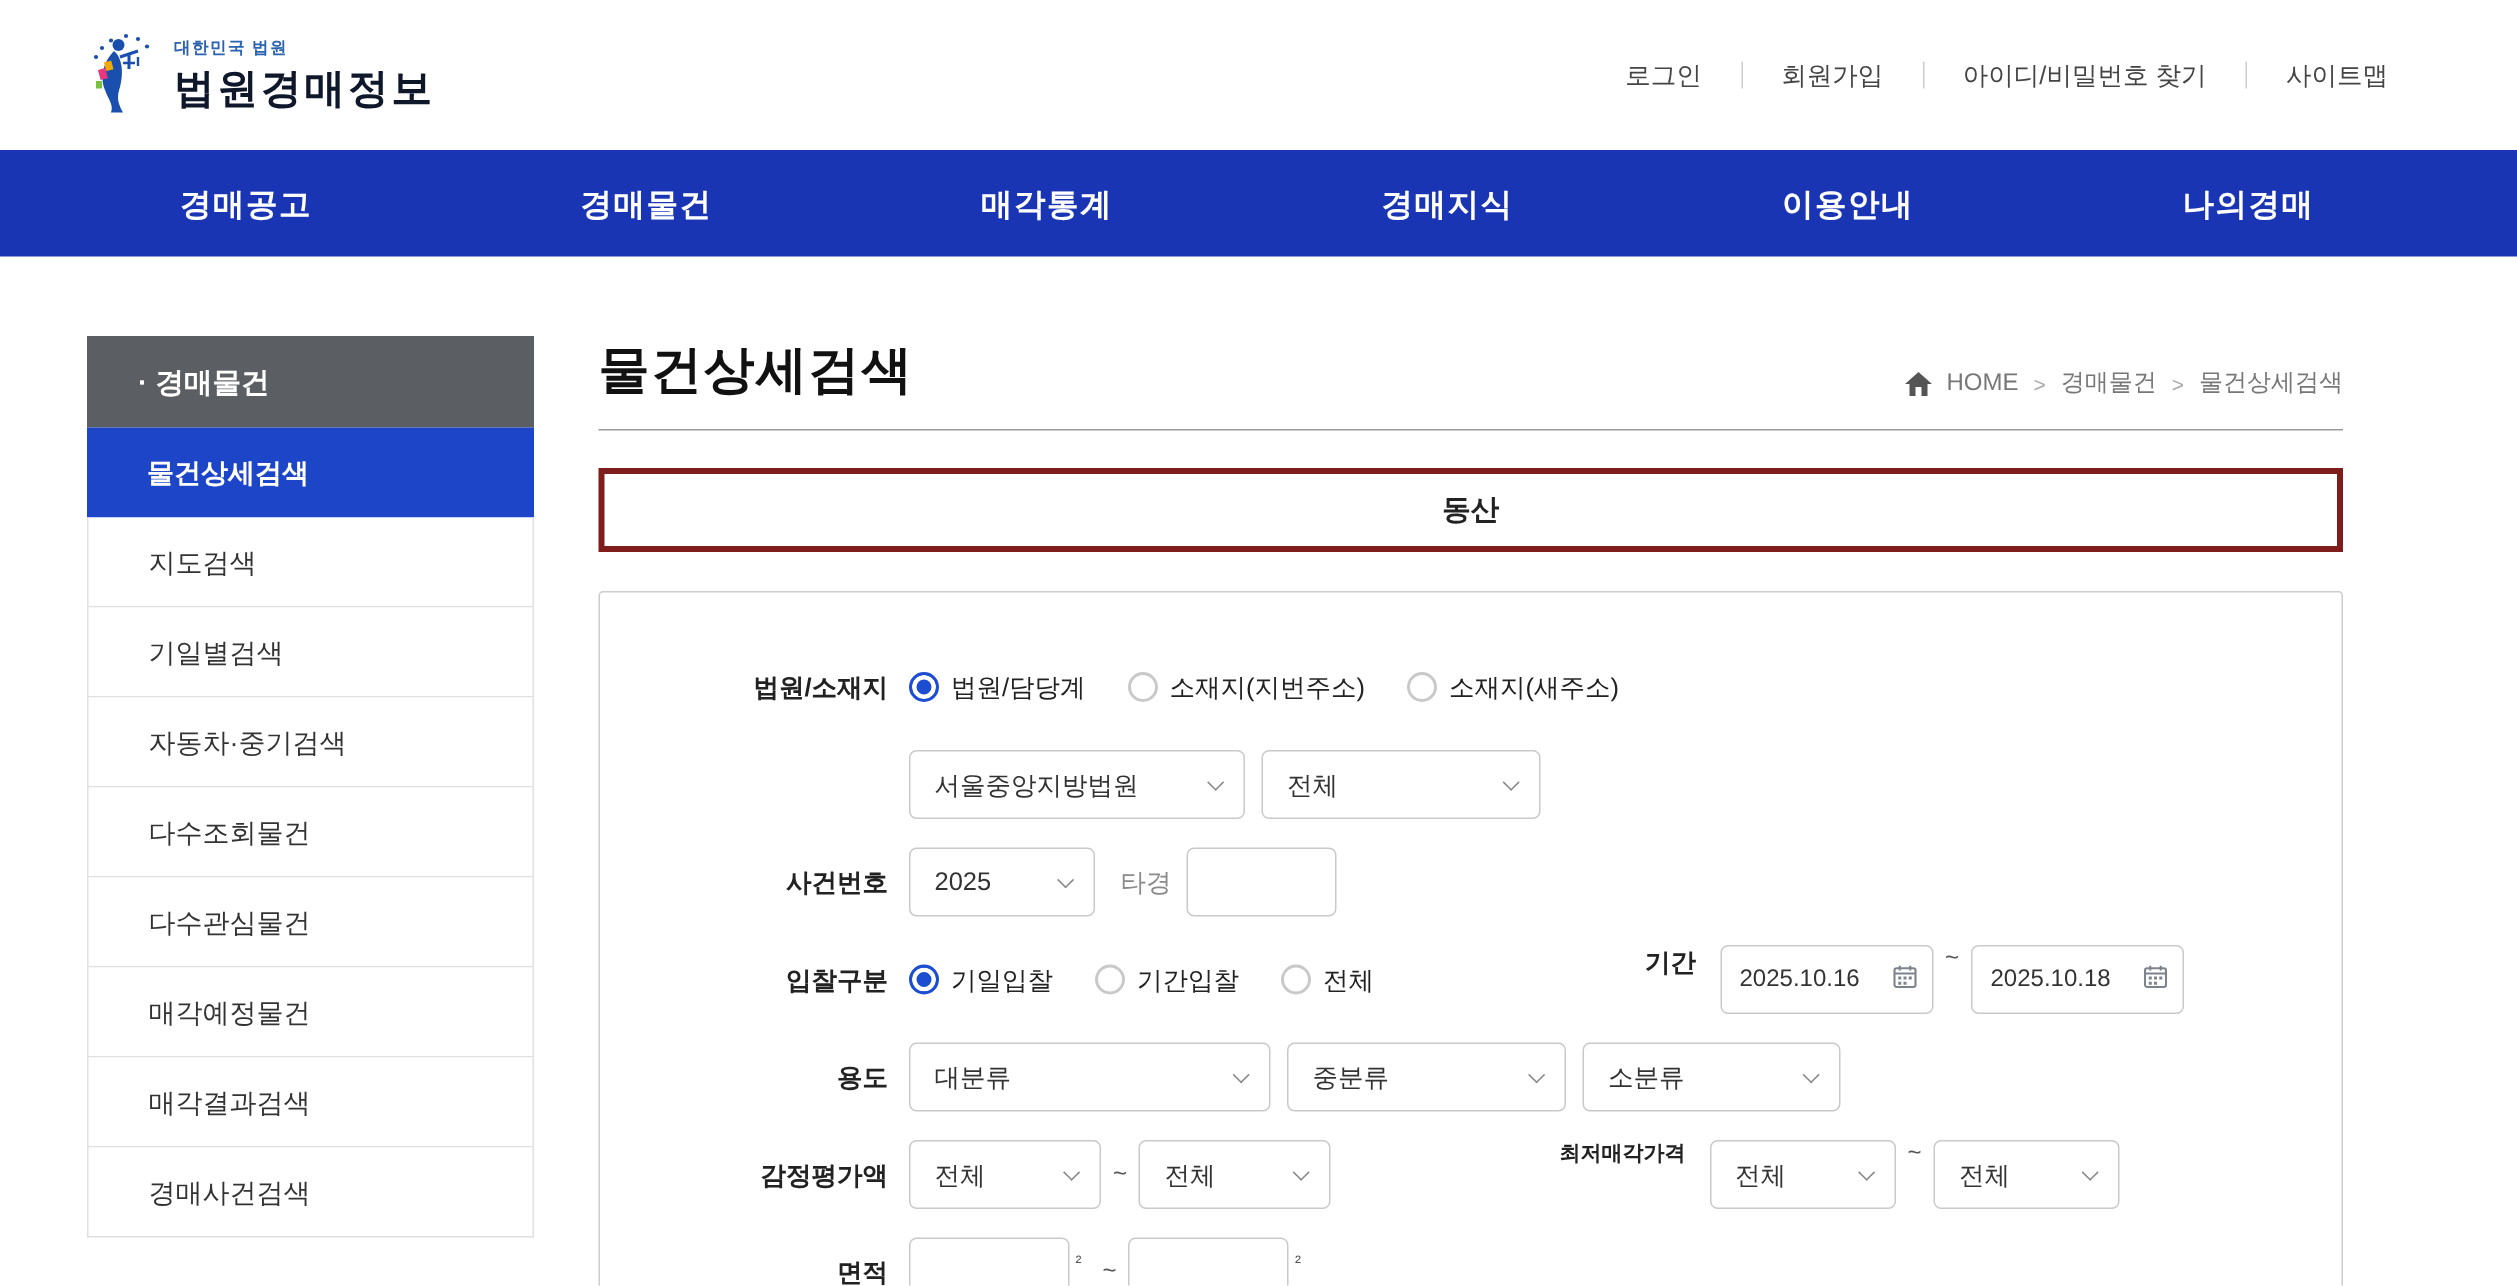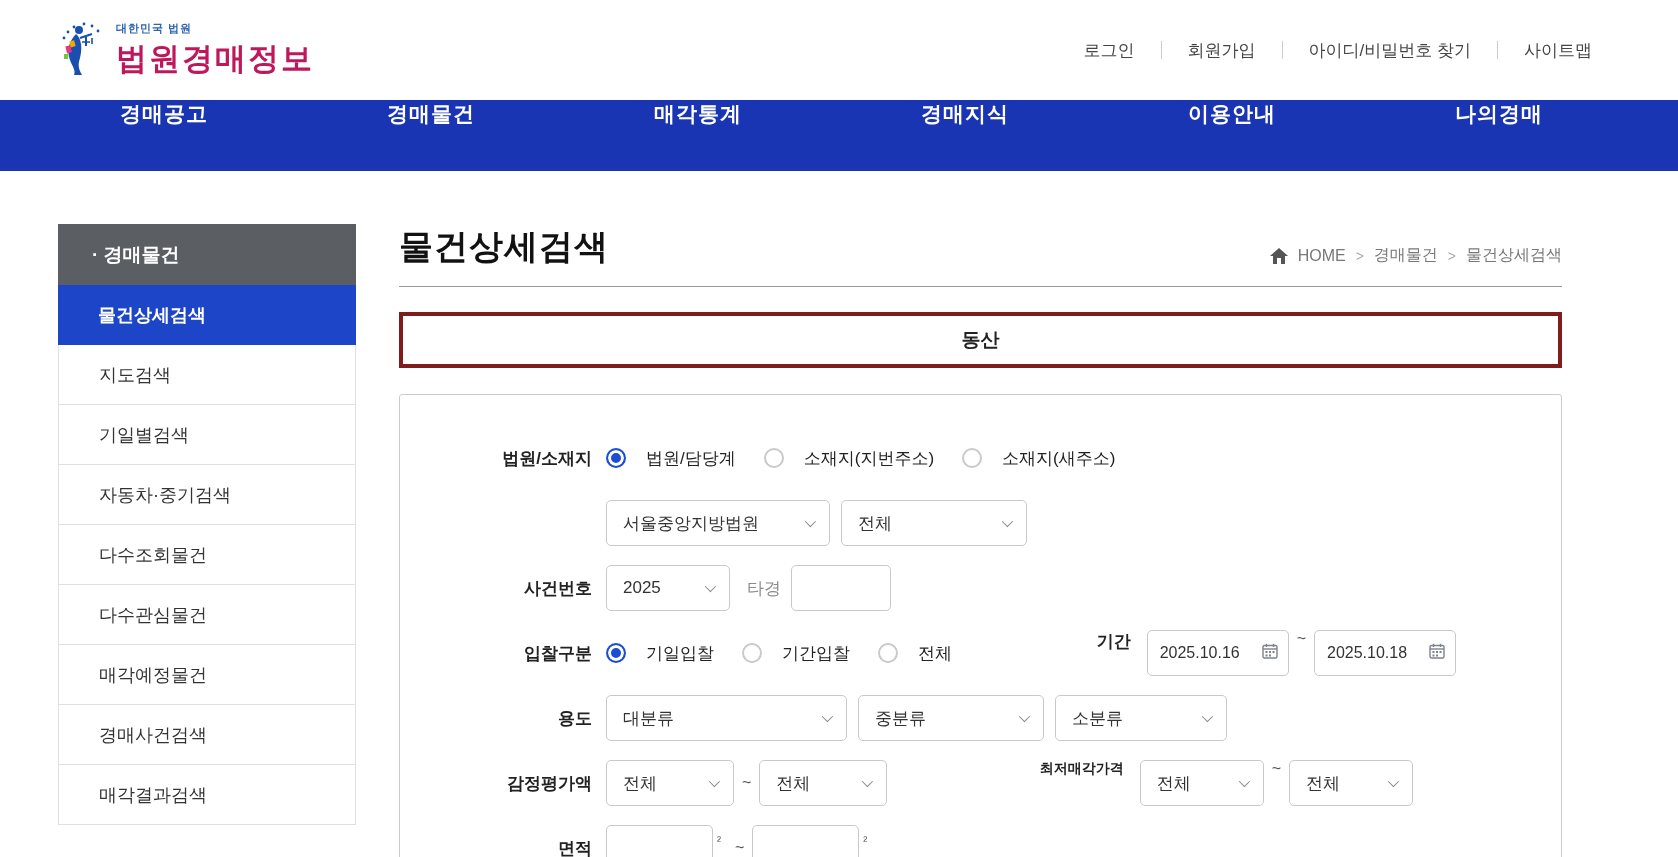--- a/index.html
+++ b/index.html
@@ -3,27 +3,27 @@
 <meta charset="utf-8">
 <style>
   * { margin:0; padding:0; box-sizing:border-box; }
   html,body { width:1678px; height:857px; overflow:hidden; background:#fff;
     font-family:"Liberation Sans","DejaVu Sans",sans-serif; color:#222; }
 
   
   .topbar { height:100px; display:flex; align-items:center; justify-content:space-between; padding:0 60px 0 56px; background:#fff; }
   .brand { display:flex; align-items:center; gap:12px; cursor:pointer; }
   .brand-text .small { font-size:11px; font-weight:bold; color:#2c63b0; letter-spacing:1px; }
-  .brand-text .big { font-size:31px; font-weight:bold; color:#be185d; letter-spacing:2px; margin-top:2px; }
+  .brand-text .big { font-size:27px; font-weight:bold; color:#0f172a; letter-spacing:2px; margin-top:2px; }
   .util { display:flex; align-items:center; font-size:17px; color:#444; }
   .util .ulink { padding:0 26px; cursor:pointer; white-space:nowrap; }
   .util .usep { width:1px; height:18px; background:#ccc; }
 
   
-  .gnb { height:71px; background:#1a35b4; display:flex; justify-content:space-between; padding:0 135px 0 120px; }
+  .gnb { height:71px; background:#1a35b4; display:flex; align-items:center; justify-content:space-between; padding:0 135px 0 120px; }
   .gnb .gitem { color:#fff; font-size:21px; font-weight:bold; cursor:pointer; letter-spacing:1px; }
 
   
   .content { display:flex; padding:53px 0 0 58px; }
   .sidebar { width:298px; flex:0 0 298px; }
   .side-head { height:61px; background:#5b5e63; color:#fff; font-size:19px; font-weight:bold; display:flex; align-items:center; padding-left:34px; }
   .side-item { height:60px; display:flex; align-items:center; padding-left:40px; font-size:18px; color:#333;
     border:1px solid #e0e0e0; border-top:none; background:#fff; cursor:pointer; }
   .side-item.selected { background:#1c45c8; color:#fff; font-weight:bold; border:none; }
 
@@ -38,21 +38,21 @@
   .tabs { display:flex; margin-top:25px; }
   .tab { flex:1; height:56px; display:flex; align-items:center; justify-content:center; font-size:19px; font-weight:bold; cursor:pointer; }
   .tab.active { background:#000; color:#fff; }
   .tab.plain { background:#fff; color:#222; border:4px solid #7f1d1d; }
 
   
   .formbox { margin-top:26px; border:1px solid #ccc; border-radius:3px; padding:40px 0 40px 0; min-height:480px; }
   .frow { display:flex; align-items:center; margin-bottom:19px; min-height:46px; }
   .flabel { width:192px; flex:0 0 192px; text-align:right; font-size:17px; font-weight:bold; color:#222; padding-right:0; }
   .fgap { width:14px; flex:0 0 14px; }
-  .radio { display:flex; align-items:center; gap:20px; margin-right:28px; cursor:pointer; font-size:17px; color:#222; }
+  .radio { display:flex; align-items:center; gap:8px; margin-right:28px; cursor:pointer; font-size:17px; color:#222; }
   .rb { width:20px; height:20px; border-radius:50%; border:2px solid #c9c9c9; background:#fff; flex:0 0 20px; }
   .rb.on { border:2px solid #1d4ed2; background:#1d4ed2; box-shadow:inset 0 0 0 3px #fff; }
   .sel { height:46px; border:1px solid #c9c9c9; border-radius:5px; background:#fff; display:flex; align-items:center;
     justify-content:space-between; padding:0 16px; font-size:17px; color:#333; cursor:pointer; margin-right:11px; }
   .chev { width:8px; height:8px; border-right:1.6px solid #888; border-bottom:1.6px solid #888; transform:rotate(45deg) translateY(-2px); }
   .tin { height:46px; border:1px solid #c9c9c9; border-radius:5px; font-size:17px; padding:0 12px; color:#333; outline:none; }
   .datebox { height:46px; width:142px; border:1px solid #c9c9c9; border-radius:5px; display:flex; align-items:center;
     justify-content:space-between; padding:0 10px 0 12px; font-size:16px; color:#333; cursor:pointer; }
   .tilde { margin:0 8px; color:#555; font-size:16px; }
   .mutetext { color:#8a8a8a; font-size:17px; margin:0 10px 0 6px; }
@@ -112,22 +112,22 @@
 
   <div class="sidebar">
     <div class="side-head">· 경매물건</div>
     <div class="side-item selected">물건상세검색</div>
     <div class="side-item">지도검색</div>
     <div class="side-item">기일별검색</div>
     <div class="side-item">자동차·중기검색</div>
     <div class="side-item">다수조회물건</div>
     <div class="side-item">다수관심물건</div>
     <div class="side-item">매각예정물건</div>
+    <div class="side-item">매각결과검색</div>
     <div class="side-item">경매사건검색</div>
-    <div class="side-item">매각결과검색</div>
   </div>
 
   <div class="main">
 
     <div class="title-row">
       <div class="page-title">물건상세검색</div>
       <div class="crumbs">
         <span class="home-ic">
           <svg width="18" height="16" viewBox="0 0 18 16">
               <path d="M9 0 L18 8 L15 8 L15 16 L11 16 L11 10 L7 10 L7 16 L3 16 L3 8 L0 8 Z" fill="#555"></path>

